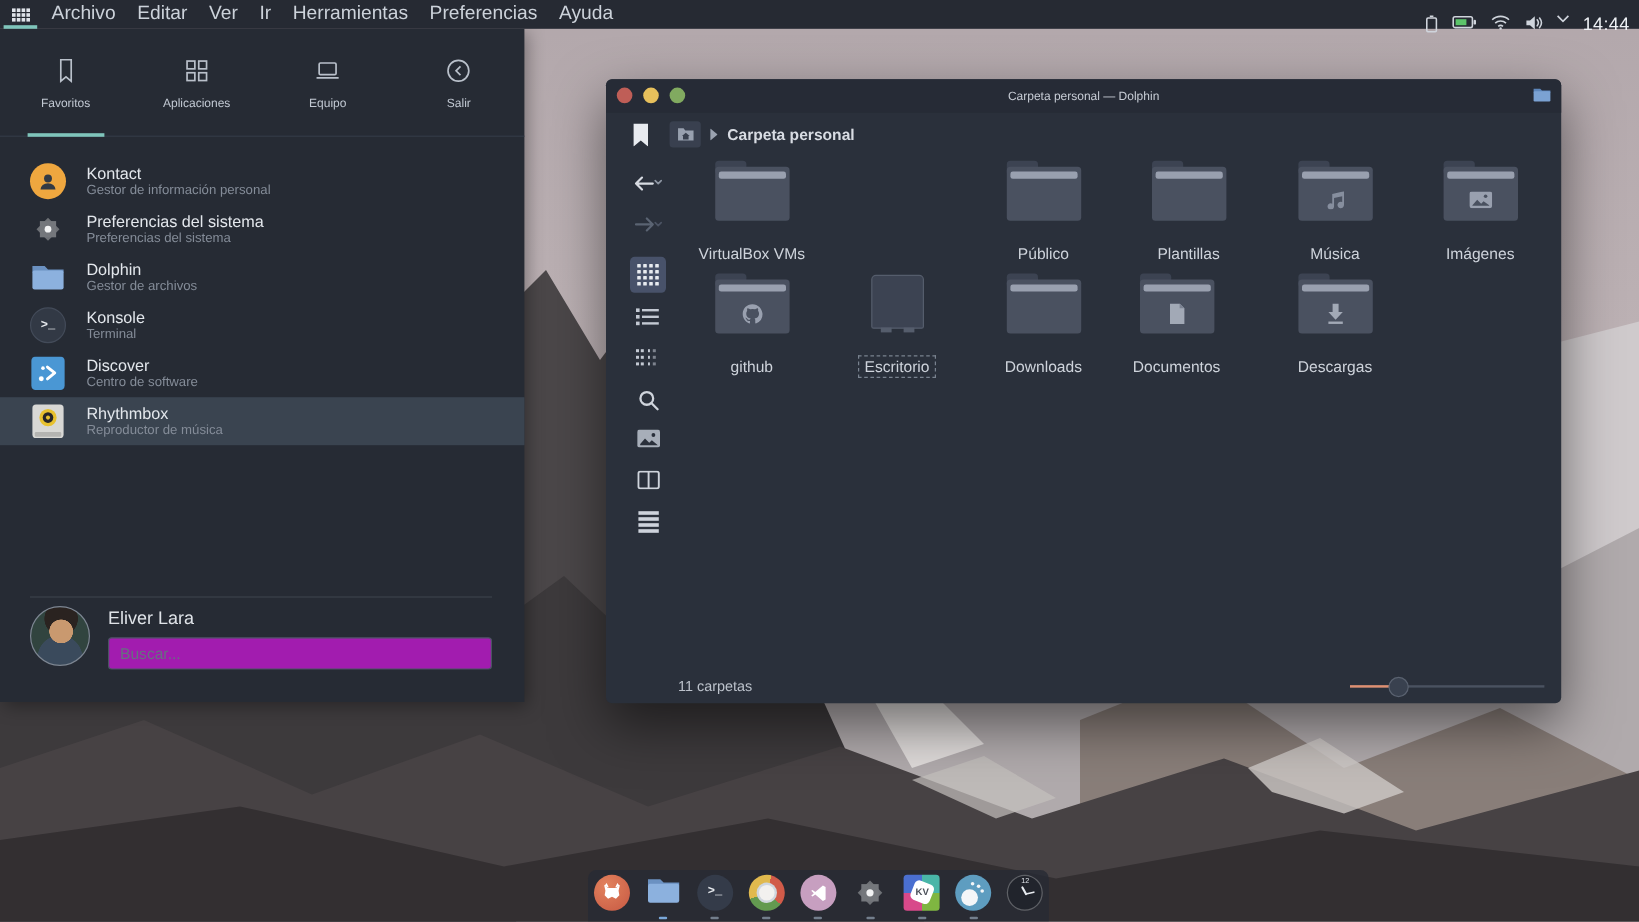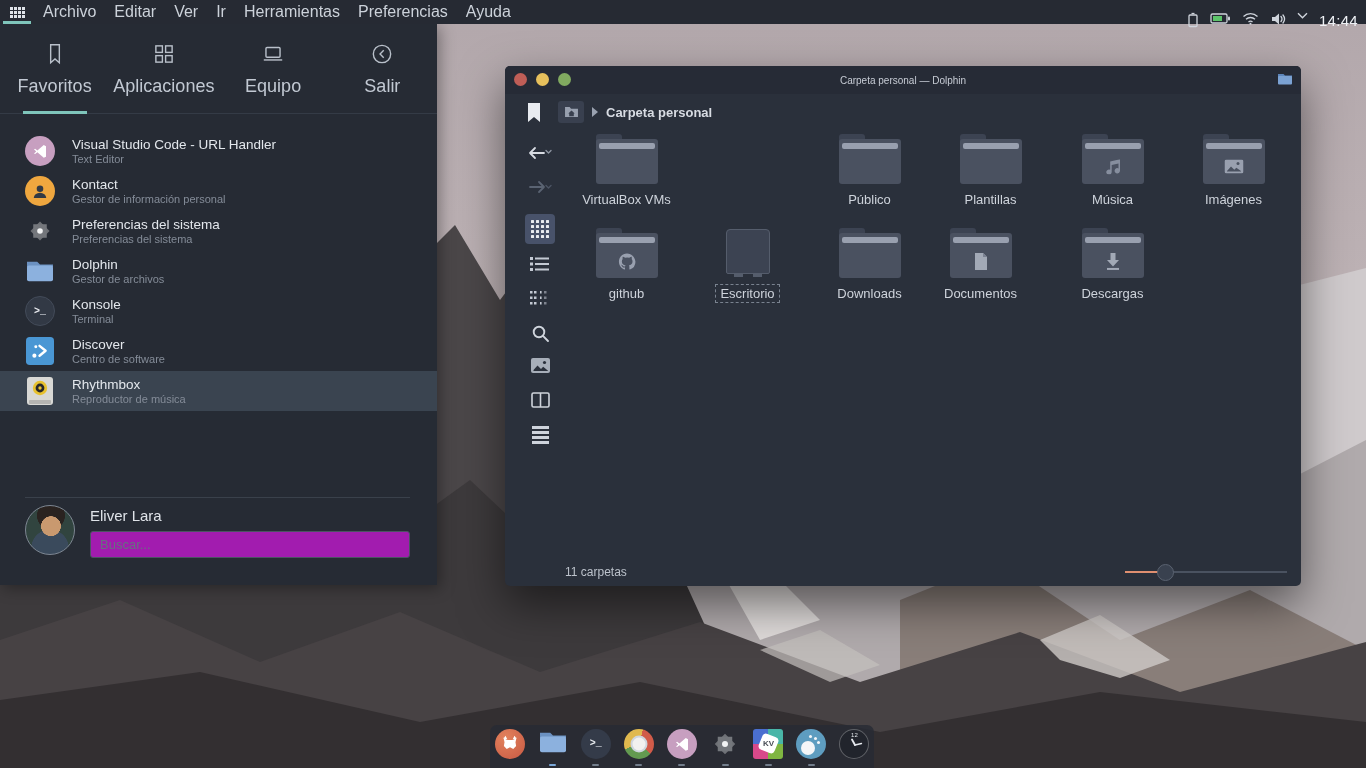--- a/index.html
+++ b/index.html
@@ -23,21 +23,21 @@
   .topbar-right { margin-left:auto; display:flex; align-items:flex-start; gap:11px; padding-right:8px;margin-top:16px; }
   .tray-icon { display:flex; align-items:center; }
   .clock-text { color:#eef1f5; font-size:15px; letter-spacing:.3px; }
 
   
   .launcher { position:absolute; left:0; top:24px; width:437px; height:561px; background:#262b34;
               box-shadow:3px 3px 14px rgba(0,0,0,.35); z-index:40; }
   .tabs { display:flex; height:90px; border-bottom:1px solid #343b46; }
   .tab { flex:1; display:flex; flex-direction:column; align-items:center; justify-content:center;
          gap:9px; position:relative; cursor:pointer; }
-  .tab .tlabel { font-size:18px; color:#c2c9d3; }
+  .tab .tlabel { font-size:10px; color:#c2c9d3; }
   .tab.active::after { content:""; position:absolute; bottom:-1px; left:50%; transform:translateX(-50%);
                        width:64px; height:3px; background:#7fc5bb; }
   .apps { margin-top:17px; }
   .app-row { height:40px; display:flex; align-items:center; padding-left:25px; gap:17px; cursor:pointer; }
   .app-row.selected { background:#3a4450; }
   .app-ic { width:30px; height:30px; flex:0 0 30px; display:flex; align-items:center; justify-content:center; }
   .app-texts { display:flex; flex-direction:column; justify-content:center; }
   .app-name { font-size:13.5px; color:#e3e7ec; line-height:16px; }
   .app-desc { font-size:11px; color:#848c98; line-height:13px; }
   .circle30 { width:30px; height:30px; border-radius:50%; display:flex; align-items:center; justify-content:center; }
@@ -85,21 +85,21 @@
   .gridbtn { background:#48526a; border-radius:4px; width:30px; height:30px; left:6px;
              display:flex; align-items:center; justify-content:center; }
   .dots4x4 { display:grid; grid-template-columns:repeat(4,3px); grid-auto-rows:3px; gap:2px; }
   .dots4x4 i { background:#e8ebf0; border-radius:0.5px; }
   .hamburger { display:flex; flex-direction:column; gap:2.5px; }
   .hamburger i { width:17px; height:2.6px; background:#ced3dc; }
 
   
   .folder-item { position:absolute; width:121px; height:92px; display:flex; flex-direction:column;
                  align-items:center; cursor:pointer; }
-  .fname { margin-top:8px; font-size:13px; color:#ced3db; padding:0 3px; white-space:nowrap; }
+  .fname { margin-top:20px; font-size:13px; color:#ced3db; padding:0 3px; white-space:nowrap; }
   .fname.focused { outline:1px dashed #79828f; outline-offset:1px; }
   .ficon { position:relative; width:62px; height:50px; }
   .ficon .tab { position:absolute; top:0; left:0; width:26px; height:10px; background:#3c4352; border-radius:3px 3px 0 0; }
   .ficon .fbody { position:absolute; top:5px; left:0; width:62px; height:45px; background:#4a5160; border-radius:3px; }
   .ficon .band { position:absolute; top:9px; left:3px; right:3px; height:6px; background:#99a0af; border-radius:2px; }
   .ficon .glyph { position:absolute; left:50%; top:28px; transform:translate(-50%,-18%); }
   .desk-icon { position:relative; width:46px; height:50px; margin:0 auto; }
   .desk-icon .scr { position:absolute; inset:1px 1px 4px 1px; background:#3c4352; border:1px solid #555d6c; border-radius:4px 4px 2px 2px; }
   .desk-icon .ft1,.desk-icon .ft2 { position:absolute; bottom:1px; width:9px; height:4px; background:#555d6c; }
   .desk-icon .ft1 { left:9px; } .desk-icon .ft2 { right:9px; }
@@ -262,33 +262,20 @@
           <circle cx="12" cy="12" r="8"></circle>
           <path d="M13.6 8.6 10.2 12l3.4 3.4"></path>
         </svg>
       <span class="tlabel">Salir</span>
     </div>
   </div>
 
   <div class="apps">
     <div class="app-row">
       <span class="app-ic">
-          <span class="circle30 vsc">
-        <svg width="18" height="18" viewBox="0 0 24 24">
-              <path fill="#fff" d="M17 4 8.5 11.2 5.5 8.9 4 9.7l2.9 2.8L4 15.3l1.5.8 3-2.3L17 21l3-1.5v-14Z"></path>
-            </svg>
-      </span>
-        </span>
-      <span class="app-texts">
-        <span class="app-name">Visual Studio Code - URL Handler</span>
-        <span class="app-desc">Text Editor</span>
-      </span>
-    </div>
-    <div class="app-row">
-      <span class="app-ic">
           <span class="circle30 kont">
         <svg width="22" height="22" viewBox="0 0 24 24">
               <circle cx="12" cy="9.6" r="3.6" fill="#333a44"></circle>
               <path d="M5.2 19.6a6.8 5.8 0 0 1 13.6 0z" fill="#333a44"></path>
             </svg>
       </span>
         </span>
       <span class="app-texts">
         <span class="app-name">Kontact</span>
         <span class="app-desc">Gestor de información personal</span>

